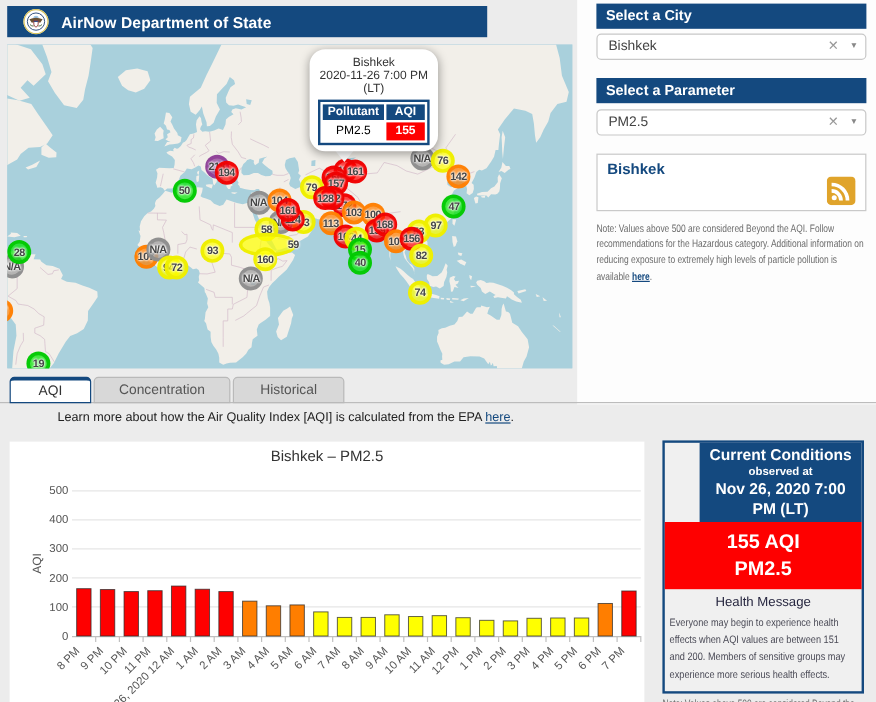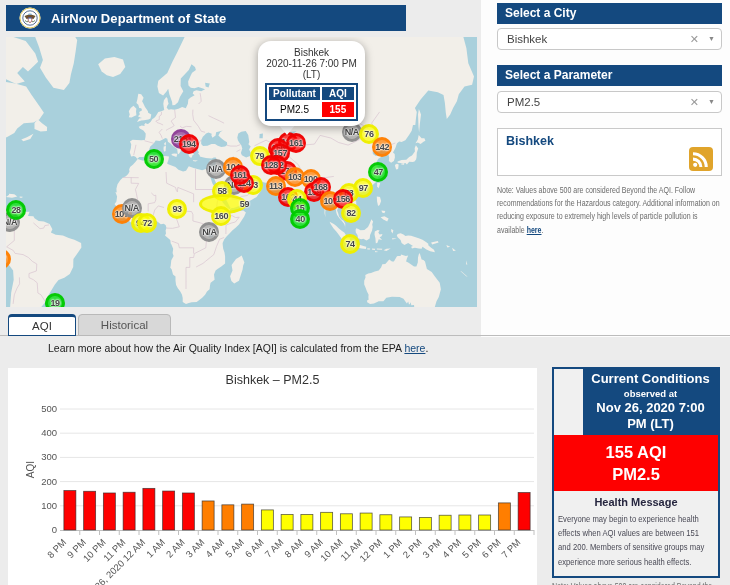--- a/index.html
+++ b/index.html
@@ -65,21 +65,21 @@
   #chart-svg { position:absolute; left:0; top:0; }
 
   #cond-panel { left:552px; top:367px; width:168px; height:211px; background:#f0f0f0; border:2px solid #14497f; }
   #cond-header { background:#14497f; color:#fff; text-align:center; padding:2px 2px 3px;margin-left:29px; }
   #cond-title { font-size:13px; font-weight:bold; line-height:16px; }
   #cond-sub { font-size:9.5px; font-weight:bold; line-height:13px; }
   #cond-date { font-size:13px; font-weight:bold; line-height:16px; }
   #cond-aqi { background:#fe0000; color:#fff; text-align:center; padding:6px 0; }
   #cond-aqi div { font-size:16.5px; font-weight:bold; line-height:22px; }
   #cond-health { padding:5px 4px 0; }
-  #health-title { text-align:center; font-size:11px; font-weight:bold; color:#26263f; margin-bottom:4px; }
+  #health-title { text-align:center; font-size:11px; font-weight:normal; color:#26263f; margin-bottom:4px; }
   #health-text { width:176px; font-size:9px; color:#4a4a56; line-height:14.2px; transform:scaleX(0.85); transform-origin:left top; }
   #bottom-note { left:552px; top:580px; width:220px; font-size:9px; color:#6b6b6b; line-height:13px; transform:scaleX(0.78); transform-origin:left top; }
 </style>
 </head>
 <body>
 
 <div class="abs" id="app-header">
   <svg id="seal" viewBox="0 0 22 22">
     <circle cx="11" cy="11" r="10.5" fill="#fff"></circle>
     <circle cx="11" cy="11" r="10" fill="none" stroke="#d9c35a" stroke-width="1"></circle>
@@ -143,21 +143,21 @@
       <path d="M446.1 210.8L449.9 213.7L447.1 213.9Z" fill="#f2efe9"></path>
       <path d="M460.0 223.5L461.4 227.4L460.2 227.4Z" fill="#f2efe9"></path>
       <path d="M385.1 192.1L387.4 193.2L386.6 196.5L385.3 194.4Z" fill="#f2efe9"></path>
       <path d="M386.0 201.2L390.8 201.6L386.4 202.6Z" fill="#f2efe9"></path>
       <path d="M125.2 140.5L125.2 146.2L132.7 146.4L129.4 152.5L130.4 156.5L131.7 163.6L131.3 165.6L120.8 166.0L119.9 168.9M117.0 140.5L132.7 140.7M145.3 155.9L148.1 158.6L149.8 158.2L149.8 162.8L148.7 165.6L142.2 166.8L142.2 174.4M160.0 135.0L160.7 146.2L169.5 150.4L170.4 153.5L171.4 154.9L171.8 150.4L187.6 156.8L187.6 165.2M189.5 131.9L189.5 152.5L212.4 152.5M168.9 170.9L169.7 173.4L185.5 174.6L186.9 177.3L186.9 184.0L194.1 185.8L198.3 187.3L206.7 186.7L210.3 186.7M158.0 170.5L152.3 168.9L148.7 173.0L147.2 178.3M170.4 181.3L173.3 189.8L166.6 191.3L160.5 191.1M198.3 198.4L200.6 201.8L199.8 210.8L188.4 216.6L187.6 220.5L183.8 220.5L183.8 230.4L180.0 230.4L180.0 244.1L180.0 252.0M218.1 200.5L213.6 202.2L210.5 209.5L207.8 217.6L199.4 224.4L197.0 226.4L190.1 230.0M165.7 204.1L172.4 206.6L173.3 210.8L187.6 210.8L187.6 216.6M212.2 152.5L211.5 160.6L214.1 161.6L211.5 163.6L210.5 171.1L207.1 174.8L206.7 179.4M221.6 174.4L223.7 179.6L225.8 178.5L229.6 180.6L233.2 180.2L229.4 185.0L225.2 186.1L220.0 188.1L219.9 197.0M8.5 172.4L1.8 177.9L3.5 182.1L8.3 182.1L9.4 183.8L13.1 183.6L12.5 190.2L8.3 191.3L8.3 203.5L0.7 209.8L7.3 213.5L9.1 216.4L17.1 217.6L22.4 220.5L26.4 224.4L30.8 227.0L30.4 234.0L23.0 236.5L23.0 240.6L27.4 242.7L31.2 245.8L31.9 256.0L35.0 257.8L39.2 264.5M13.4 240.4L13.6 246.9L11.0 251.2L8.3 257.8L7.1 266.9M27.4 185.9L34.0 191.7L37.7 191.1L38.8 188.6L43.0 187.9M147.9 106.3L138.4 103.7M130.0 107.8L127.7 118.2M156.3 92.0L153.1 95.3L155.2 98.6L156.3 101.6M157.1 88.0L154.0 86.5L151.2 85.6L149.8 84.1L153.3 82.6L153.3 79.3L155.2 78.0L155.6 74.9M168.7 73.0L169.5 80.5L165.1 84.1L168.2 88.6L166.2 90.0L161.7 92.3L160.0 93.4M186.9 72.6L186.7 77.4L187.6 83.2L192.4 89.4L195.2 94.2L199.1 95.3M192.6 67.0L195.2 64.3L194.9 60.8L194.1 56.1M202.5 78.7L207.5 81.1L213.4 83.8L218.1 86.2M185.5 89.7L180.4 89.4L176.2 90.8L174.1 89.1M221.0 108.3L224.8 109.1L230.5 109.1L234.4 107.6M192.0 107.8L195.2 102.6M227.3 119.2L226.2 131.0L232.3 135.5M258.8 122.7L258.0 135.9L268.7 135.7L275.9 139.8L277.3 129.9L284.9 129.9M248.5 108.8L253.4 106.3L260.1 103.2L267.7 107.1L277.1 106.3L282.2 104.5M294.8 106.5L300.2 107.8L308.4 107.1L314.1 98.4L324.8 101.0L332.6 105.5L342.1 108.1L353.6 102.6L364.3 99.7L370.2 94.8L365.6 86.2L373.6 74.9M283.0 119.7L292.3 127.6L296.4 135.5L304.0 139.2L309.9 140.0L317.3 140.9L327.8 139.4M311.6 144.1L317.7 146.4L318.5 152.7M329.2 157.2L332.8 153.5L336.6 151.6L341.8 150.8L345.4 150.8M334.5 154.1L338.5 154.7L342.7 159.2L346.7 164.6L344.0 167.7L342.5 173.2M385.1 107.6L389.3 106.0M308.4 87.7L321.7 83.2L328.8 79.0L336.8 81.1L345.4 84.1L354.3 86.8L362.4 91.1M230.5 114.6L234.4 112.6M210.3 130.3L215.8 127.8L220.0 125.5M246.8 150.4L248.7 152.5L241.0 158.6L235.3 159.4L231.5 162.6L227.7 162.0L225.6 161.8" fill="none" stroke="#d6bfcd" stroke-width="0.7" opacity="0.9"></path>
     </svg>
   <div id="markers-layer">
       <div class="marker m-orange" style="left: -5px; top: 222px;">87</div>
       <div class="marker m-na" style="left: 4px; top: 185px;">N/A</div>
       <div class="marker m-green" style="left: 10px; top: 173px;">28</div>
-      <div class="marker m-green" style="left: 49px; top: 266px;">19</div>
+      <div class="marker m-green" style="left: 26px; top: 266px;">19</div>
       <div class="marker m-purple" style="left: 174.6px; top: 102.2px;">218</div>
       <div class="marker m-red" style="left: 182.8px; top: 107.4px;">194</div>
       <div class="marker m-green" style="left: 147.5px; top: 121.8px;">50</div>
       <div class="marker m-na" style="left: 209.5px; top: 132px;">N/A</div>
       <div class="marker m-orange" style="left: 227px; top: 129.6px;">104</div>
       <div class="marker m-yellow" style="left: 247.2px; top: 147.5px;">63</div>
       <div class="marker m-na" style="left: 228.2px; top: 148.1px;">N/A</div>
       <div class="marker m-red" style="left: 237.9px; top: 146px;">114</div>
       <div class="marker m-red" style="left: 233.8px; top: 137.8px;">161</div>
       <div class="marker m-yellow" style="left: 216.1px; top: 153.6px;">58</div>
@@ -241,20 +241,21 @@
     <circle cx="6.2" cy="17.8" r="2.1" fill="#fff"></circle>
     <path d="M4 10.6 a9.4 9.4 0 0 1 9.4 9.4 h-3.1 a6.3 6.3 0 0 0 -6.3 -6.3 Z" fill="#fff"></path>
     <path d="M4 5.2 a14.8 14.8 0 0 1 14.8 14.8 h-3.1 a11.7 11.7 0 0 0 -11.7 -11.7 Z" fill="#fff"></path>
   </svg>
 </div>
 <div class="abs" id="side-note"><span>Note: Values above 500 are considered Beyond the AQI. Follow recommendations for the Hazardous category. Additional information on reducing exposure to extremely high levels of particle pollution is available </span><a href="#" style="text-decoration:underline">here</a><span>.</span></div>
 
 <div class="abs" id="tabbar-line"></div>
 <div class="abs" id="tabs">
   <div class="tab active" id="tab-0">AQI</div>
+  <div class="tab" id="tab-1">Concentration</div>
   <div class="tab" id="tab-2">Historical</div>
 </div>
 
 <div class="abs" id="learn-more"><span>Learn more about how the Air Quality Index [AQI] is calculated from the EPA </span><a href="#">here</a><span>.</span></div>
 
 <div class="abs" id="chart-panel">
   <div id="chart-title">Bishkek – PM2.5</div>
   <svg id="chart-svg" width="529" height="217">
       <text x="49" y="165" text-anchor="end" font-size="9.5" fill="#555">0</text>
       <line x1="52" x2="526" y1="137.8" y2="137.8" stroke="#e6e6e6" stroke-width="1"></line>

